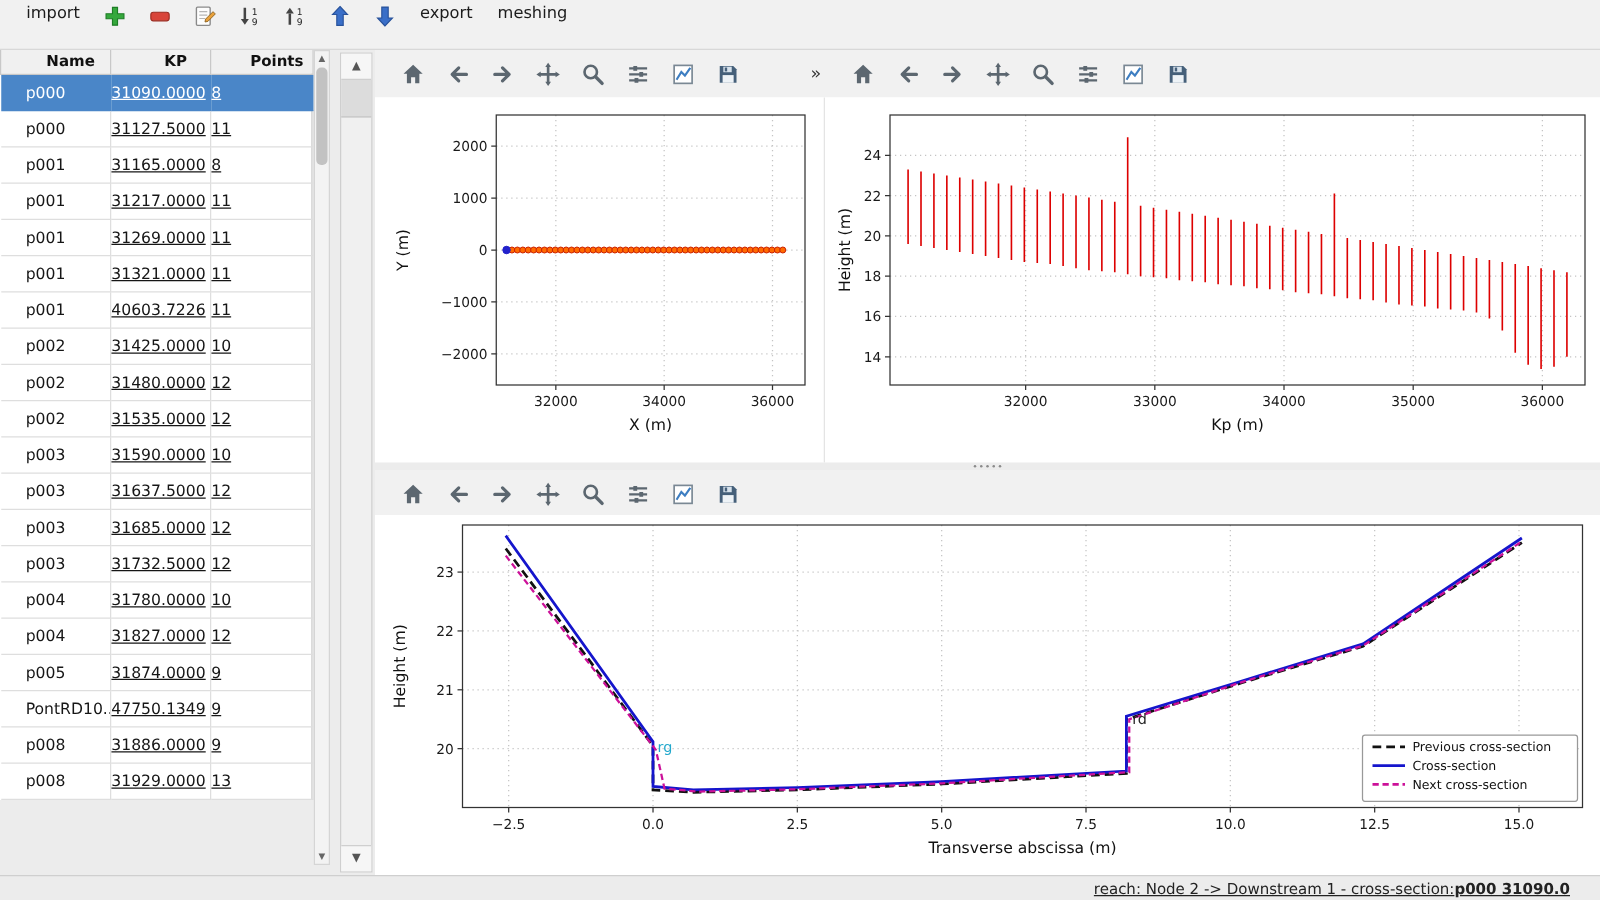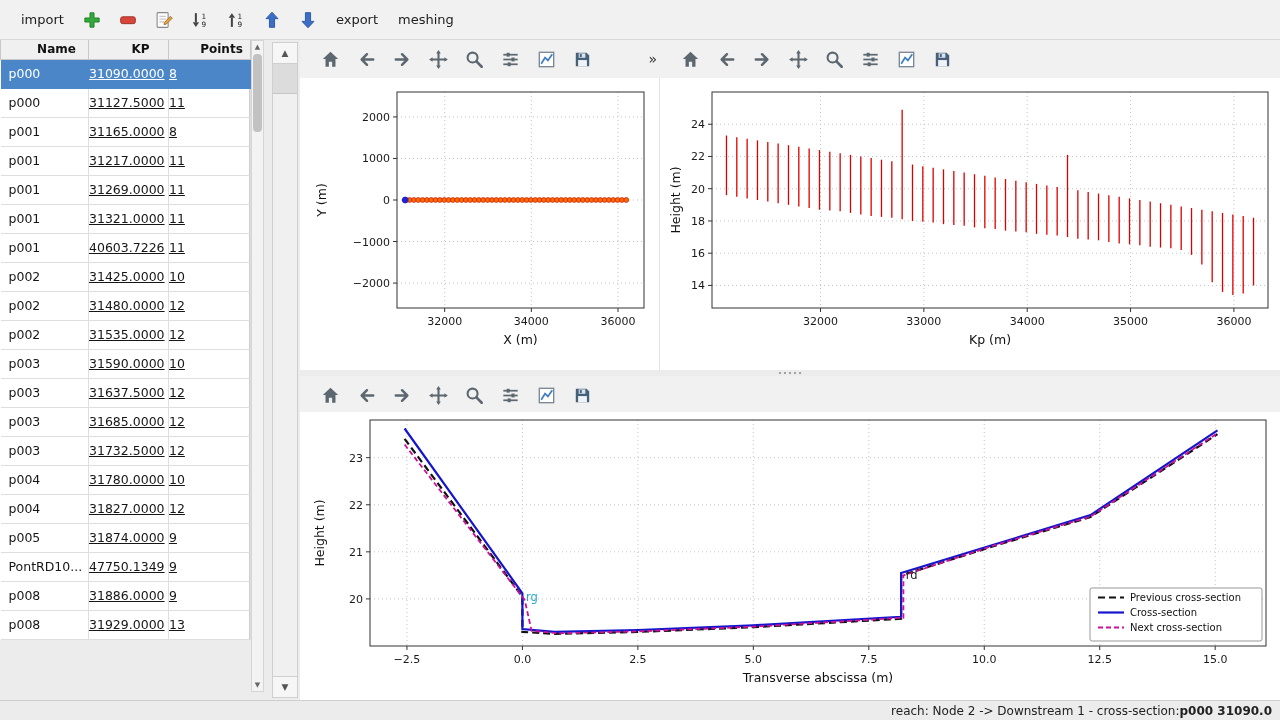--- a/index.html
+++ b/index.html
@@ -2,31 +2,31 @@
 <html><head>
 <meta charset="utf-8">
 <style>
 * { box-sizing:border-box; margin:0; padding:0; }
 html,body { width:1280px; height:720px; }
 body { font-family:"DejaVu Sans","Liberation Sans",sans-serif; background:#ececec; overflow:hidden; }
 #app { position:relative; width:1280px; height:720px; }
 
 
 .top-toolbar { position:absolute; top:0; left:0; width:1280px; height:40px; background:#f1f1f1;
-  border-bottom:1px solid #d8d8d8; display:flex; align-items:center; gap:10px; padding-left:16px; }
+  border-bottom:1px solid #d8d8d8; display:flex; gap:10px; padding-left:16px; }
 .tb-label { font-size:13px; color:#1c1c1c; padding:3px 5px; }
 .tb-btn { width:26px; height:26px; background:none; border:0; display:flex; align-items:center; justify-content:center; }
 
 
 .left-panel { position:absolute; top:40px; left:0; width:300px; height:660px; background:#ececec; }
 .table-wrap { position:absolute; top:0; left:0; width:250px; background:#ffffff; border-right:1px solid #cfcfcf; }
 table { border-collapse:collapse; table-layout:fixed; width:250px; font-size:12.5px; }
 th { height:19px; font-size:12px; font-weight:bold; background:#f0f0f0; border:1px solid #c8c8c8; border-top:none; color:#111;padding-left:24px; }
 td { height:29px; border-right:1px solid #dedede; border-bottom:1px solid #dedede; color:#161616; overflow:hidden; white-space:nowrap; }
-td:nth-child(1){ padding-left:8px; }
+td:nth-child(1){ padding-left:20px; }
 td:nth-child(2), td:nth-child(3){ text-align:left;text-decoration:underline; }
 tr.selected td { background:#4a86c8; color:#fff; border-color:#4a86c8; }
 
 .thin-scrollbar { position:absolute; left:251px; top:0; width:13px; height:652px; background:#f3f3f3; border:1px solid #d5d5d5; }
 .ts-arrow { position:absolute; left:0; width:11px; height:12px; font-size:7px; color:#666; text-align:center; line-height:12px; }
 .ts-arrow.up{ top:0; } .ts-arrow.down{ bottom:0; }
 .ts-thumb { position:absolute; left:1px; top:13px; width:9px; height:78px; background:#c2c2c2; border-radius:4px; }
 
 .outer-scrollbar { position:absolute; left:272px; top:2px; width:26px; height:656px; background:#f0f0f0; border:1px solid #cfcfcf; }
 .os-btn { position:absolute; left:0; width:24px; height:21px; background:#f6f6f6; border-bottom:1px solid #cfcfcf; text-align:center; line-height:21px; font-size:9px; color:#555; }
@@ -39,21 +39,21 @@
 .mpl-toolbar { display:flex; align-items:center; gap:11px; padding-left:18px; }
 .mpl-btn { width:25px; height:25px; background:none; border:0; padding:0; display:flex; align-items:center; justify-content:center; }
 .overflow { margin-left:auto; margin-right:3px; font-size:14px; color:#333; }
 .chart { position:absolute; background:#ffffff; }
 .vdiv { position:absolute; left:359px; top:38px; width:1px; height:292px; background:#e4e4e4; }
 .splitter { position:absolute; left:0; top:330px; width:980px; height:6px; background:#ececec; display:flex; align-items:center; justify-content:center; gap:3px; }
 .splitter i { width:2px; height:2px; background:#8a8a8a; border-radius:50%; display:block; }
 
 
 .status-bar { position:absolute; left:0; top:700px; width:1280px; height:20px; background:#ececec; border-top:1px solid #cfcfcf;
-  font-size:12px; color:#222; display:flex; justify-content:flex-end; align-items:center; padding-right:8px; }
+  font-size:12px; color:#222; display:flex; justify-content:flex-end; align-items:center; padding-right:24px;text-decoration:underline; }
 .status-bar b { font-weight:bold; }
 
 svg text { font-family:"DejaVu Sans","Liberation Sans",sans-serif; }
 </style>
 </head>
 <body>
 
 <div id="app">
 
   <div class="top-toolbar">

